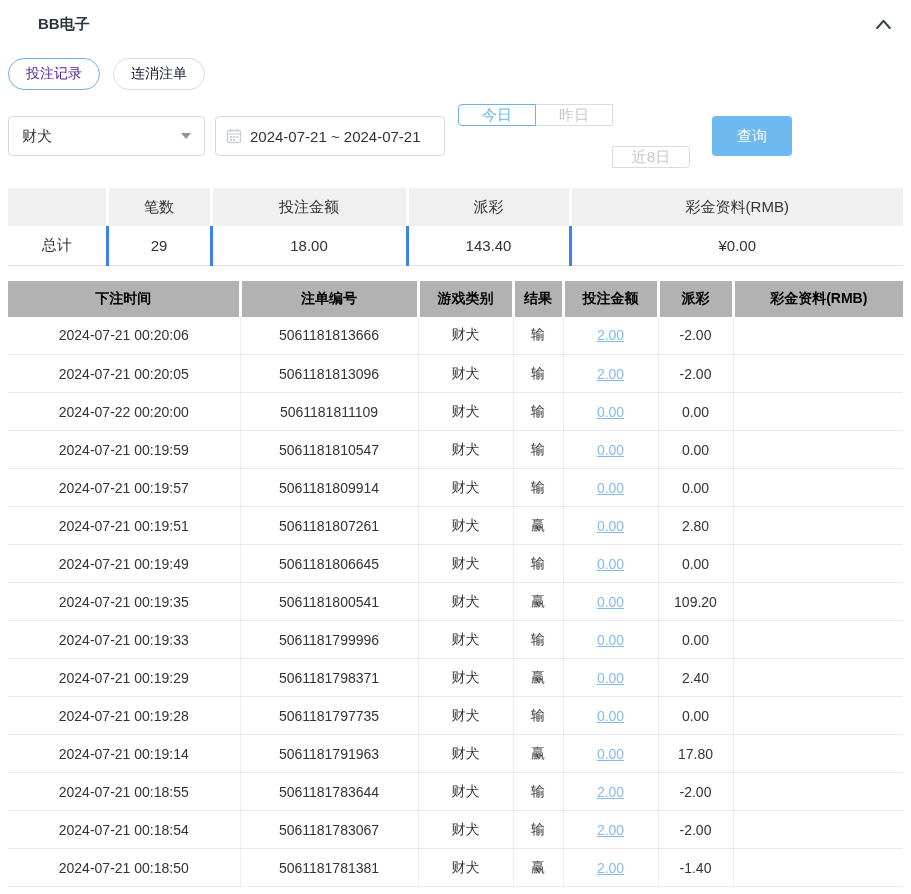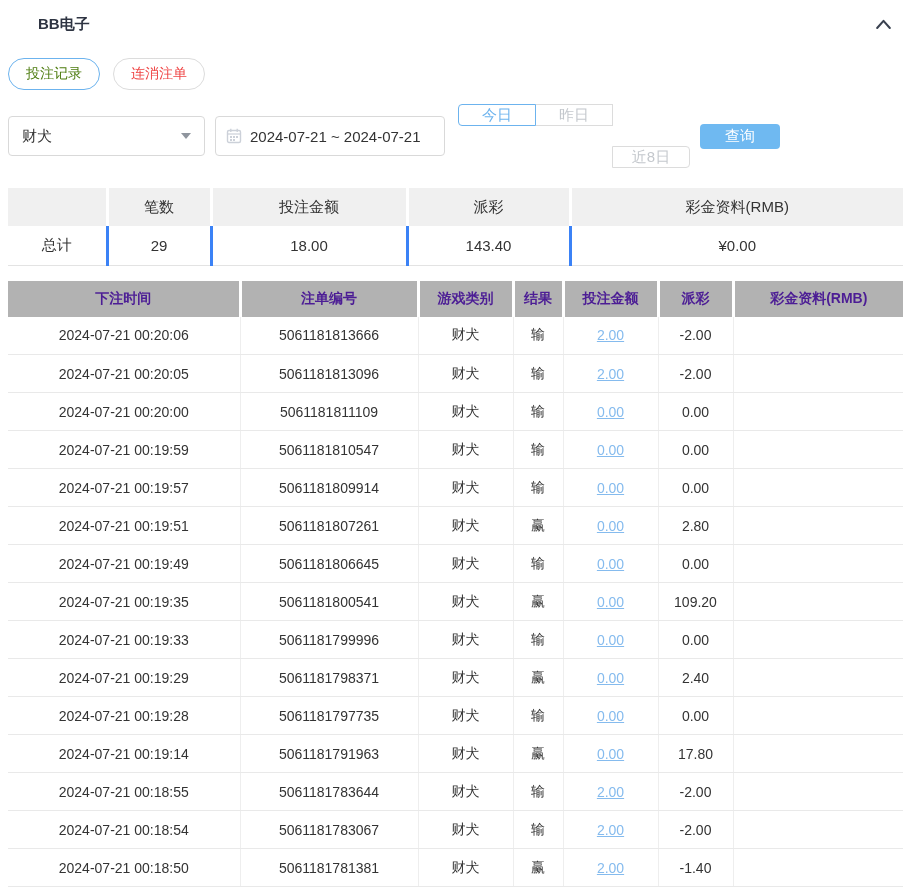--- a/index.html
+++ b/index.html
@@ -15,25 +15,25 @@
   
   .panel-header { display: flex; justify-content: space-between; align-items: center; height: 24px; padding-right: 10px; margin-left: 30px; }
   .panel-title { font-size: 15px; font-weight: 700; color: #2e3442; }
   .collapse-btn { background: none; border: none; padding: 0; cursor: pointer; line-height: 0; }
 
   
   .tabs { margin-top: 22px; display: flex; gap: 13px; }
   .tab {
     height: 32px; padding: 0 17px; border-radius: 16px;
     border: 1px solid #dcdcdc; background: #fff;
-    font-size: 14px; color: #ef4444;
+    font-size: 14px; color: #0f172a;
     display: inline-flex; align-items: center; cursor: pointer;
     font-family: inherit;
   }
-  .tab.active { border-color: #6cb3ee; color: #4d7c0f; }
+  .tab.active { border-color: #6cb3ee; color: #4c1d95; }
 
   
   .filters { margin-top: 14px; display: flex; align-items: center; }
   .select {
     width: 197px; height: 40px; border: 1px solid #d9d9d9; border-radius: 4px;
     display: flex; align-items: center; justify-content: space-between;
     padding: 0 13px; font-size: 15px; cursor: pointer; background: #fff;
   }
   .caret-down {
     width: 0; height: 0; border-left: 5px solid transparent;
@@ -48,21 +48,21 @@
   .btn-group { margin-left: 13px; display: inline-flex; }
   .btn-group button {
     width: 78px; height: 22px; background: #fff;
     border: 1px solid #dcdcdc; margin-left: -1px;
     font-size: 15px; color: #c4c8cd; cursor: pointer; font-family: inherit;
   }
   .btn-group button:first-child { margin-left: 0; border-radius: 4px 0 0 4px; }
   .btn-group button:last-child { border-radius: 0 4px 4px 0; margin-top: 42px; }
   .btn-group button.active { border-color: #6cb3ee; color: #6cb3ee; position: relative; z-index: 1; }
   .query-btn {
-    margin-left: 10px; width: 80px; height: 25px;
+    margin-left: 22px; width: 80px; height: 40px;
     background: #6fb9f1; color: #fff; border: none; border-radius: 4px;
     font-size: 15px; cursor: pointer; font-family: inherit;
   }
 
   
   table { border-collapse: collapse; table-layout: fixed; width: 895px; }
   .summary-table { margin-top: 20px; }
   .summary-table th {
     background: #f0f0f0; height: 38px; font-weight: 400;
     font-size: 15px; color: #333; border-right: 3px solid #fff;
@@ -71,21 +71,21 @@
   .summary-table th:last-child { border-right: none; }
   .summary-table td {
     height: 39px; text-align: center; font-size: 15px; color: #333;
     border-bottom: 1px solid #e3e3e3; border-right: 3px solid #3b82f6; padding: 0;
   }
   .summary-table td:last-child { border-right: none; }
 
   
   .bet-table { margin-top: 15px; }
   .bet-table th {
-    background: #b2b2b2; color: #4c1d95; height: 36px;
+    background: #b2b2b2; color: #000000; height: 36px;
     font-size: 14px; font-weight: 700; border-right: 3px solid #fff;
     text-align: center; padding: 0;
   }
   .bet-table th:last-child { border-right: none; }
   .bet-table td {
     height: 38px; text-align: center; font-size: 14px; color: #333;
     border-bottom: 1px solid #e9e9e9; border-right: 1px solid #eeeeee; padding: 0;
   }
   .bet-table td:last-child { border-right: none; }
   .amount-link { color: #85bbee; text-decoration: underline; cursor: pointer; }
@@ -205,21 +205,21 @@
     <td>2024-07-21 00:20:05</td>
     <td>5061181813096</td>
     <td>财犬</td>
     <td>输</td>
     <td><a class="amount-link">2.00</a></td>
     <td class="neg">-2.00</td>
     <td></td>
   </tr>
 
   <tr>
-    <td>2024-07-21 00:20:00</td>
+    <td>2024-07-22 00:20:00</td>
     <td>5061181811109</td>
     <td>财犬</td>
     <td>输</td>
     <td><a class="amount-link">0.00</a></td>
     <td>0.00</td>
     <td></td>
   </tr>
 
   <tr>
     <td>2024-07-21 00:19:59</td>

